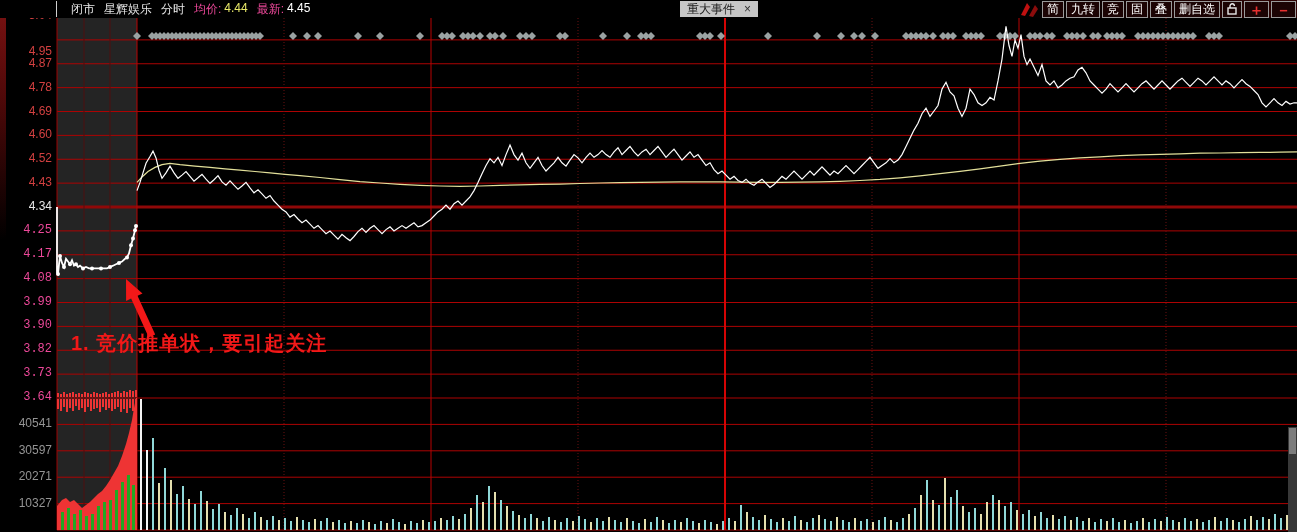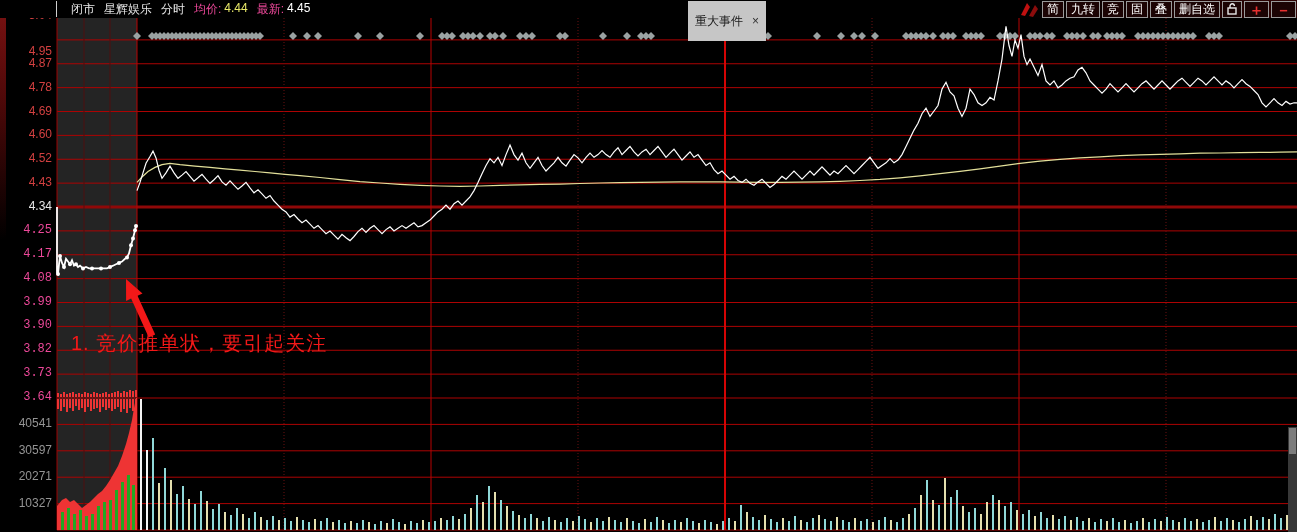--- a/index.html
+++ b/index.html
@@ -8,38 +8,38 @@
   
   .hdr{position:absolute;top:0;left:0;width:100%;height:18px;background:#000;z-index:5;}
   .hdr-left{position:absolute;left:56px;top:1px;height:16px;display:flex;align-items:center;
             gap:9px;color:#e8e8e8;font-size:12px;white-space:nowrap;border-left:1px solid #cfcfcf;
             padding-left:14px;}
   .avg-val{color:#e8e868;}
   .last-val{color:#ffffff;}
   .pair{display:flex;gap:3px;}
   .lbl{color:#ec4899;}
   .tab{position:absolute;left:680px;top:1px;height:16px;background:#c6c6c6;color:#1a1a1a;
-       font-size:12px;display:flex;align-items:center;padding:12px 7px;gap:9px;cursor:pointer;margin-left:8px;}
+       font-size:12px;display:flex;align-items:center;padding:0 7px;gap:9px;cursor:pointer;}
   .tab .x{color:#333;font-size:12px;}
   .toolbar{position:absolute;right:0;top:0;height:18px;display:flex;align-items:center;
            background:linear-gradient(90deg,rgba(40,2,2,.0),rgba(56,4,4,.85));padding-right:1px;z-index:6;}
   .deco{width:20px;height:16px;margin-right:1px;}
   .tbtn{height:15px;display:flex;align-items:center;justify-content:center;padding:0 4px;
         margin-left:2px;border:1px solid #9a9a9a;background:#1c0404;color:#fff;font-size:12px;
         line-height:13px;cursor:pointer;white-space:nowrap;}
   .tbtn.accent{color:#e83030;font-weight:bold;font-size:15px;min-width:10px;}
   
   .axis-label{position:absolute;left:2px;width:50px;text-align:right;font-size:12px;
               line-height:13px;z-index:4;}
   .axis-red{color:#d24040;}
   .axis-white{color:#e8e8e8;}
   .axis-green{color:#ec4899;font-family:Liberation Mono, monospace;}
   .axis-gray{color:#949494;}
   
-  .annotation{position:absolute;left:71px;top:330px;font-size:20px;font-weight:normal;
+  .annotation{position:absolute;left:71px;top:330px;font-size:20px;font-weight:bold;
               color:#f21818;letter-spacing:1px;z-index:4;white-space:nowrap;}
   
   .leftstrip{position:absolute;left:0;top:0;width:6px;height:240px;z-index:3;
              background:linear-gradient(#7c1212,#4a0808 45%,rgba(30,4,4,0));}
   .scrollbar{position:absolute;left:1288px;top:427px;width:9px;height:105px;background:#383838;
              z-index:6;}
   .scrollbar .thumb{position:absolute;left:1px;top:1px;width:7px;height:26px;background:#7d7d7d;}
   svg.chart{position:absolute;left:0;top:0;z-index:2;}
 </style>
 </head>

